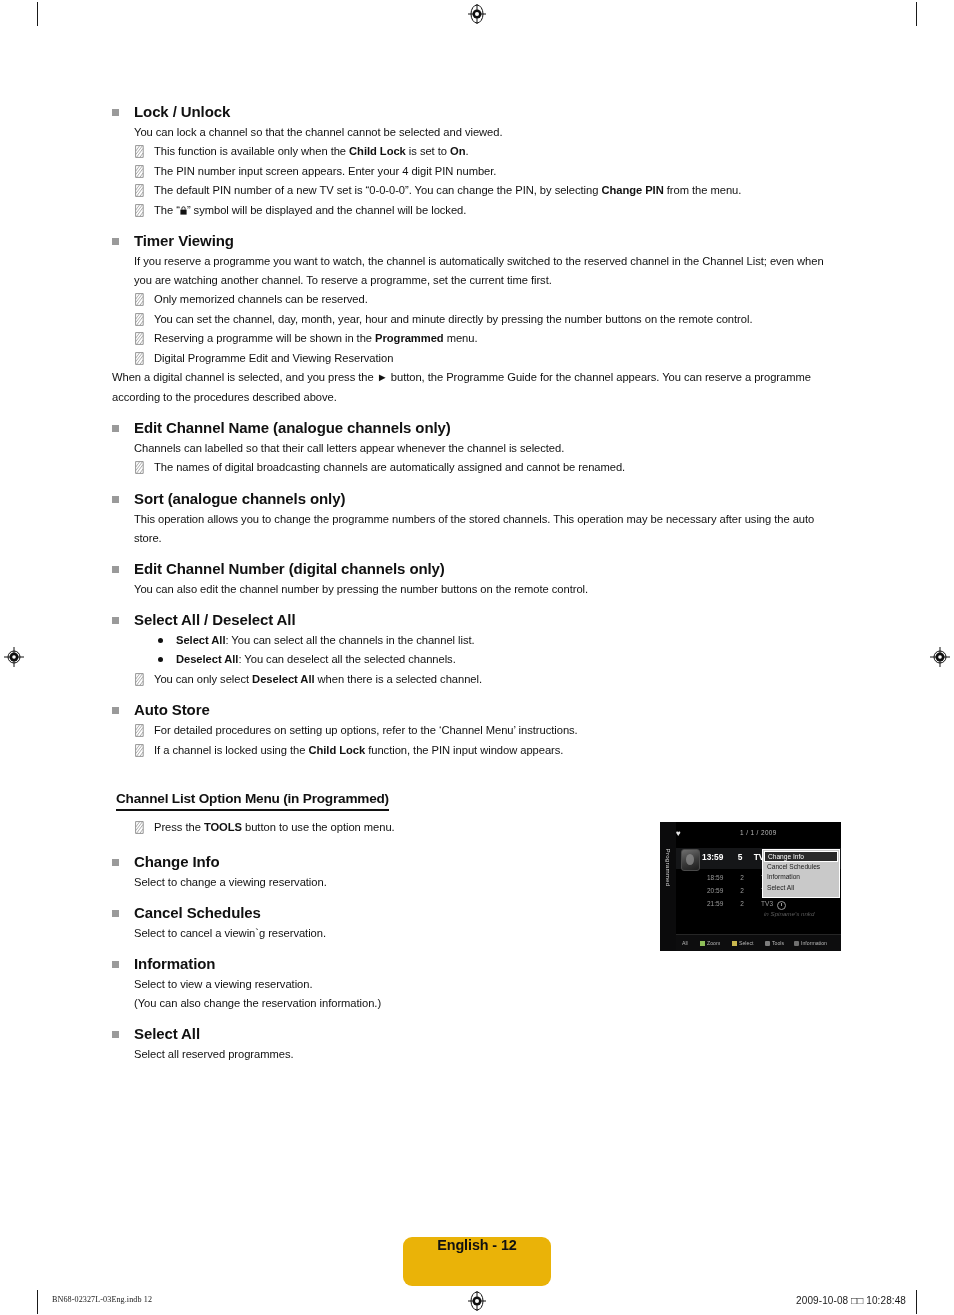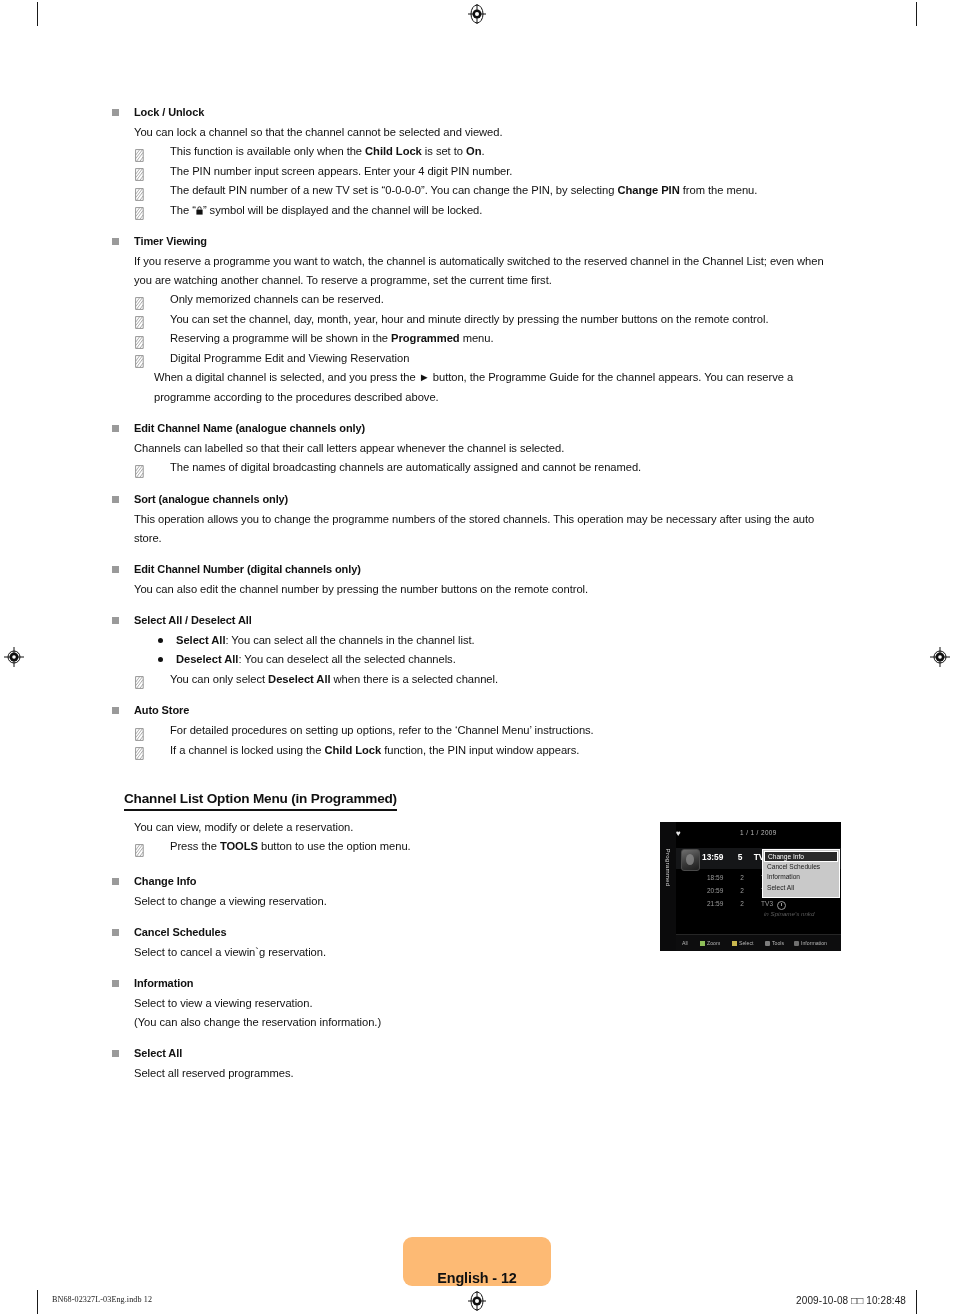--- a/index.html
+++ b/index.html
@@ -54,54 +54,52 @@
   }
   .sq-bullet {
     width: 7px;
     height: 7px;
     background: #9a9a9a;
     margin-top: 5px;
     margin-right: 15px;
     flex: 0 0 auto;
   }
   .head-text {
-    font-size: 11px;
+    font-size: 15px;
     font-weight: bold;
     line-height: 16px;
     letter-spacing: -0.1px;
   }
 
   .body-text {
     margin-left: 22px;
     font-size: 11.2px;
     line-height: 19px;
     letter-spacing: -0.05px;
   }
 
   
   .note-row {
     display: flex;
-    align-items: flex-end;
+    align-items: flex-start;
     margin-left: 22px;
-    gap: 16px;
   }
   .note-icon {
     flex: 0 0 auto;
     width: 11px;
     height: 13px;
     margin-top: 3px;
     margin-right: 9px;
   }
   .note-text {
     font-size: 11.2px;
     line-height: 19.5px;
     letter-spacing: -0.05px;
   }
   .note-sub {
-    margin-left: 42px;
     font-size: 11.2px;
     line-height: 19.5px;
     letter-spacing: -0.05px;
   }
 
   
   .dot-row {
     display: flex;
     align-items: flex-start;
     margin-left: 46px;
@@ -126,21 +124,21 @@
   
   .rule-title {
     font-size: 13.6px;
     font-weight: bold;
     letter-spacing: -0.2px;
     padding-bottom: 3px;
     border-bottom: 2.2px solid #111;
     display: inline-block;
     margin-top: 18px;
     margin-bottom: 7px;
-    margin-left: 12px;
+    margin-left: 4px;
   }
 
   
   .tv-shot {
     position: absolute;
     left: 660px;
     top: 822px;
     width: 181px;
     height: 129px;
     background: #000;
@@ -292,24 +290,24 @@
   .tv-bottombar .key.tools { background:#7d7d7d; border-radius:1px; }
   .tv-bottombar .key.info  { background:#6f6f6f; border-radius:1px; }
 
   
   .page-tab {
     position: absolute;
     left: 403px;
     top: 1237px;
     width: 148px;
     height: 49px;
-    background: #fdba74;
+    background: #eab308;
     border-radius: 9px;
     display: flex;
-    align-items: flex-end;
+    align-items: flex-start;
     justify-content: center;
   }
   .page-tab-label {
     font-size: 14.4px;
     font-weight: bold;
     color: #111;
     letter-spacing: -0.1px;
   }
 
   .colophon-left {
@@ -525,21 +523,20 @@
         <path d="M1.6 0.6 L9.2 0.6 L9.2 12.4 L1.6 12.4 Z" fill="none" stroke="#8a8a8a" stroke-width="0.9"></path>
         <path d="M1.8 6 L5.6 0.8 M1.8 9.5 L8.4 0.8 M2.6 12.2 L9 3.5 M6 12.2 L9 8" stroke="#8a8a8a" stroke-width="0.7"></path>
       </svg>
       <div class="note-text">If a channel is locked using the <b>Child Lock</b> function, the PIN input window appears.</div>
     </div>
   </div>
 
   
   <div class="rule-title">Channel List Option Menu (in Programmed)</div>
 
-  <div class="body-text">You can view, modify or delete a reservation.</div>
   <div class="note-row" style="margin-bottom:16px;">
     <svg class="note-icon" viewBox="0 0 11 13">
       <path d="M1.6 0.6 L9.2 0.6 L9.2 12.4 L1.6 12.4 Z" fill="none" stroke="#8a8a8a" stroke-width="0.9"></path>
       <path d="M1.8 6 L5.6 0.8 M1.8 9.5 L8.4 0.8 M2.6 12.2 L9 3.5 M6 12.2 L9 8" stroke="#8a8a8a" stroke-width="0.7"></path>
     </svg>
     <div class="note-text">Press the <b>TOOLS</b> button to use the option menu.</div>
   </div>
 
   <div class="section">
     <div class="head-row">

